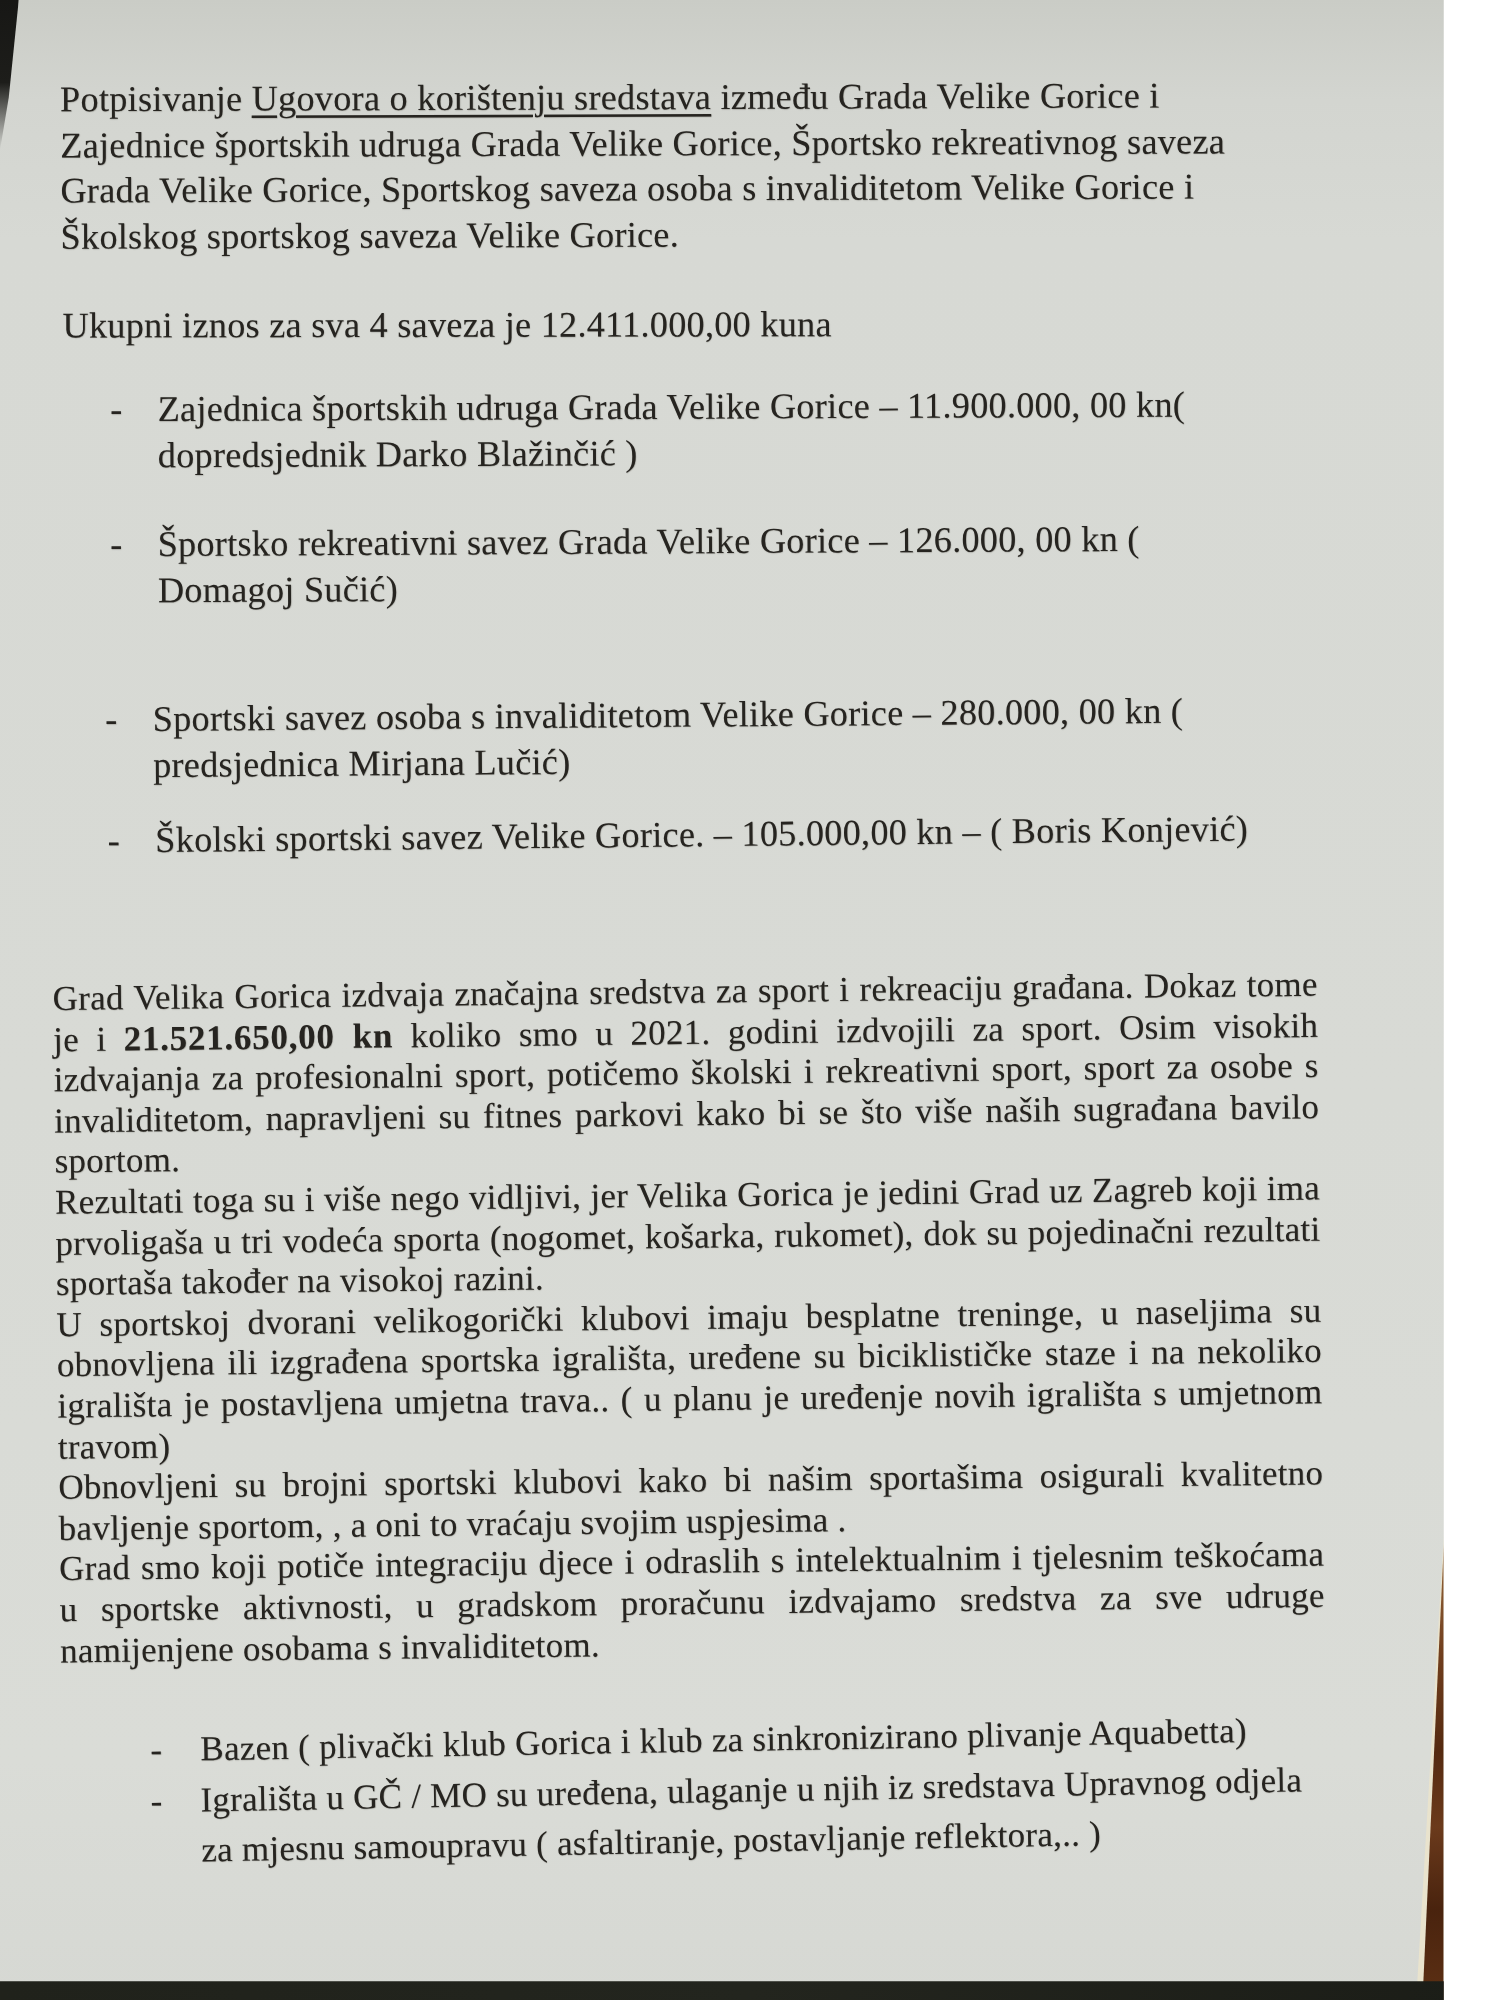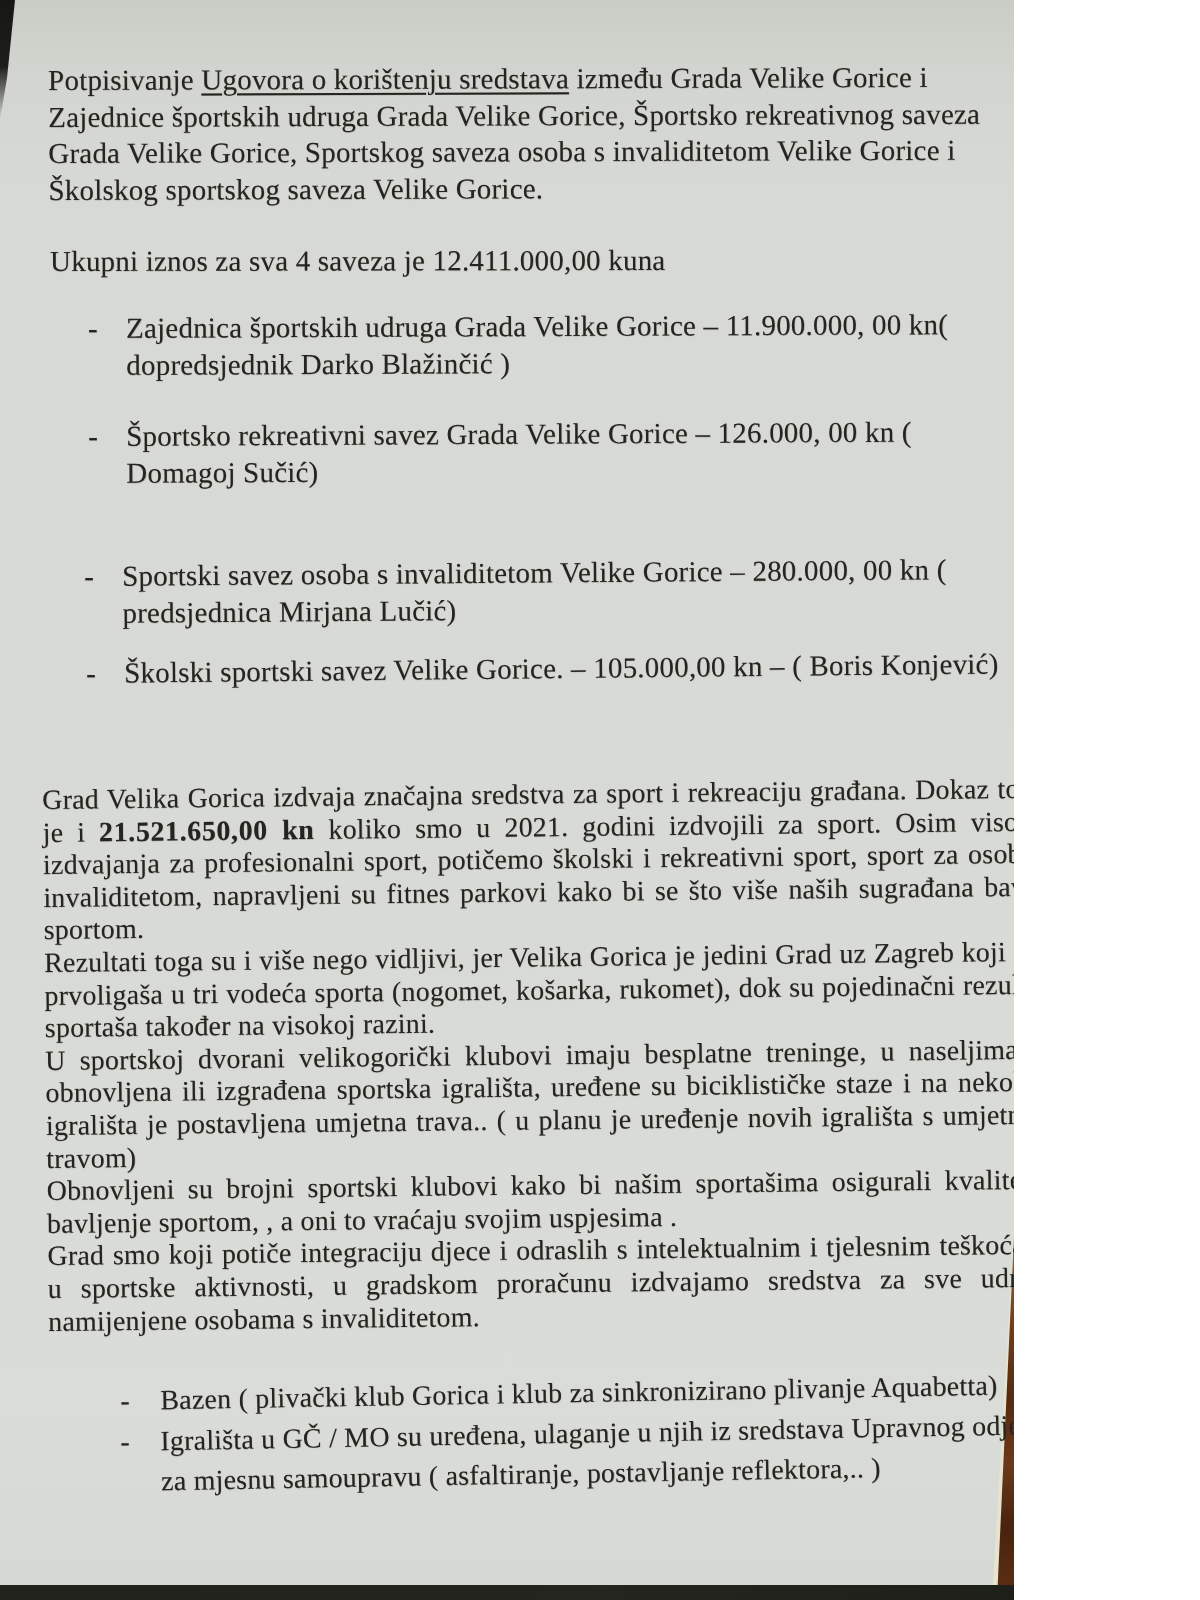--- a/index.html
+++ b/index.html
@@ -1,18 +1,18 @@
 <!DOCTYPE html>
 <html><head>
 <meta charset="utf-8">
 <style>
   html,body{margin:0;padding:0;}
   .page{
     position:relative;
-    width:1014px;height:1600px;
+    width:1155px;height:1600px;
     overflow:hidden;
     background:linear-gradient(180deg,#caccc6 0%,#d3d5d0 5%,#d7d9d4 12%,#d8dad5 55%,#dadcd7 88%,#d6d8d3 100%);
     font-family:"Liberation Serif","DejaVu Serif",serif;
     color:#262420;
   }
   .page *{box-sizing:border-box;}
   .txt{
     text-shadow:0.3px 0.4px 0.8px rgba(72,68,60,0.45);
     letter-spacing:0.2px;
   }

